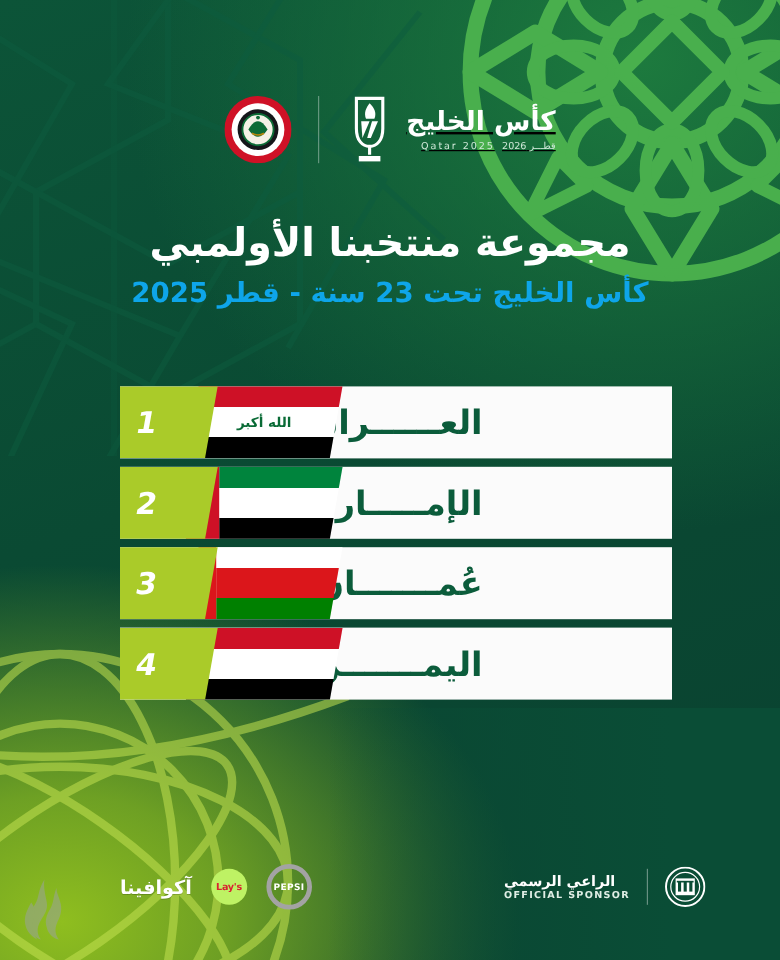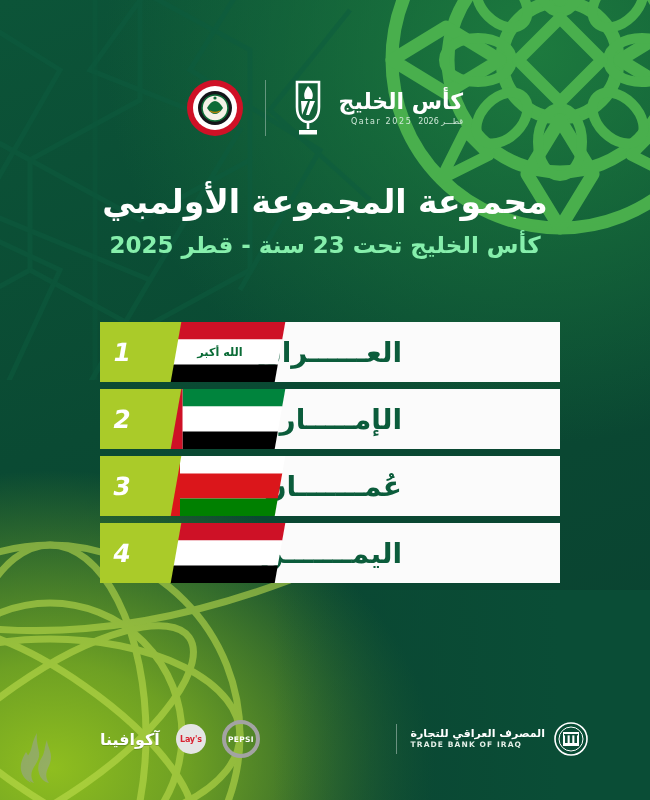--- a/index.html
+++ b/index.html
@@ -42,38 +42,38 @@
   }
   .watermark{
     position:absolute;left:14px;bottom:16px;width:46px;height:52px;opacity:.55;
   }
 
   
   .head{position:absolute;left:0;right:0;top:62px;height:92px;
         display:flex;align-items:center;justify-content:center;gap:0;}
   .logo-cup{display:flex;align-items:center;gap:9px;direction:ltr;}
   .trophy{width:40px;height:62px;flex:0 0 auto;}
-  .cup-words{display:flex;flex-direction:column;align-items:flex-start;line-height:1;}
+  .cup-words{display:flex;flex-direction:column;align-items:flex-start;line-height:1;text-decoration:underline;}
   .cup-ar{font-size:22px;font-weight:700;color:#ffffff;letter-spacing:.5px;direction:rtl;
           align-self:flex-end;margin-bottom:2px;}
   .cup-en{font-size:25px;font-weight:700;color:#ffffff;letter-spacing:1.2px;}
   .cup-sub{font-size:8px;color:#cfe8d8;letter-spacing:1.6px;margin-top:3px;
            display:flex;gap:6px;direction:ltr;padding-left:14px;}
   .cup-u23{font-size:26px;font-weight:800;color:#fff;letter-spacing:-0.5px;line-height:1;}
   .divider-v{width:1px;height:56px;background:rgba(255,255,255,.35);margin:0 22px;}
   .fa-emblem{width:56px;height:56px;}
 
   
   .title{
     position:absolute;left:0;right:0;top:182px;text-align:center;
     font-size:33px;font-weight:800;color:#ffffff;letter-spacing:0px;
   }
   .subtitle{
     position:absolute;left:0;right:0;top:232px;text-align:center;
-    font-size:23px;font-weight:700;color:#86efac;
+    font-size:23px;font-weight:700;color:#0ea5e9;
   }
 
   
   .panel{position:absolute;left:100px;top:312px;width:460px;}
   .group-bar{
     height:46px;background:#38a24b;display:flex;align-items:center;justify-content:center;
     color:#ffffff;font-size:25px;font-weight:800;letter-spacing:.5px;
   }
   .rows{margin-top:10px;display:flex;flex-direction:column;gap:7px;}
 
@@ -98,21 +98,21 @@
     position:absolute;top:0;bottom:0;left:0;width:76px;
     display:flex;align-items:center;justify-content:center;
     color:#ffffff;font-size:25px;font-weight:800;direction:ltr;
   }
 
   
   .footer{position:absolute;left:0;right:0;bottom:42px;height:46px;padding-left:12px;}
   .sponsors-left{position:absolute;left:100px;bottom:0;display:flex;align-items:center;gap:16px;direction:ltr;}
   .aquafina{font-size:16px;font-weight:800;color:#ffffff;direction:rtl;
             text-shadow:0 1px 0 rgba(0,0,0,.18);}
-  .round-logo{width:30px;height:30px;border-radius:50%;background:#e5e5e5;
+  .round-logo{width:30px;height:30px;border-radius:50%;background:#bef264;
               display:flex;align-items:center;justify-content:center;}
   .lays-txt{font-size:8px;font-weight:800;color:#d92231;letter-spacing:-.2px;}
   .pepsi-ring{width:30px;height:30px;border-radius:50%;border:4px solid #a3a3a3;
               display:flex;align-items:center;justify-content:center;}
   .pepsi-txt{font-size:7.5px;font-weight:800;color:#ffffff;letter-spacing:.3px;}
 
   .sponsors-right{position:absolute;right:62px;bottom:2px;display:flex;align-items:center;gap:14px;}
   .tbi{display:flex;align-items:center;gap:9px;direction:rtl;}
   .tbi-seal{width:34px;height:34px;}
   .tbi-words{display:flex;flex-direction:column;line-height:1.15;}
@@ -228,21 +228,21 @@
       <circle cx="28" cy="28" r="22" fill="#ffffff"></circle>
       <circle cx="28" cy="28" r="17" fill="#15161a"></circle>
       <circle cx="28" cy="28" r="13" fill="#f4f1e6"></circle>
       <circle cx="28" cy="28" r="13" fill="none" stroke="#0d6b36" stroke-width="1.6"></circle>
       <path d="M20 28 q4 -7 8 -7 q4 0 8 7 q-4 6 -8 6 q-4 0 -8 -6 Z" fill="#0d6b36"></path>
       <path d="M23 31 q5 3 10 0" stroke="#b8860b" stroke-width="1.4" fill="none"></path>
       <circle cx="28" cy="18" r="1.6" fill="#0d6b36"></circle>
     </svg>
   </div>
 
-  <div class="title">مجموعة المجموعة الأولمبي</div>
+  <div class="title">مجموعة منتخبنا الأولمبي</div>
   <div class="subtitle">كأس الخليج تحت 23 سنة - قطر 2025</div>
 
   <div class="panel">
 
 
     <div class="rows">
 
       <div class="row">
         <div class="row-name">العــــــراق</div>
         <div class="flag-wrap">
@@ -330,25 +330,25 @@
           <circle cx="17" cy="17" r="16" fill="none" stroke="#ffffff" stroke-width="1.6"></circle>
           <circle cx="17" cy="17" r="12" fill="none" stroke="#ffffff" stroke-width="1"></circle>
           <rect x="9" y="10" width="16" height="14" fill="#ffffff"></rect>
           <g fill="#0a4d36">
             <rect x="11" y="13" width="2.6" height="8"></rect>
             <rect x="15.7" y="13" width="2.6" height="8"></rect>
             <rect x="20.4" y="13" width="2.6" height="8"></rect>
             <rect x="10" y="12" width="14" height="1.4"></rect>
           </g>
         </svg>
-        <div class="tbi-words">
-          <span class="tbi-ar">المصرف العراقي للتجارة</span>
-          <span class="tbi-en">TRADE BANK OF IRAQ</span>
-        </div>
       </div>
 
       <div class="divider-s"></div>
 
+      <div class="offsp">
+        <span class="offsp-ar">الراعي الرسمي</span>
+        <span class="offsp-en">OFFICIAL SPONSOR</span>
+      </div>
     </div>
 
   </div>
 
 </div>
 
 </body></html>

